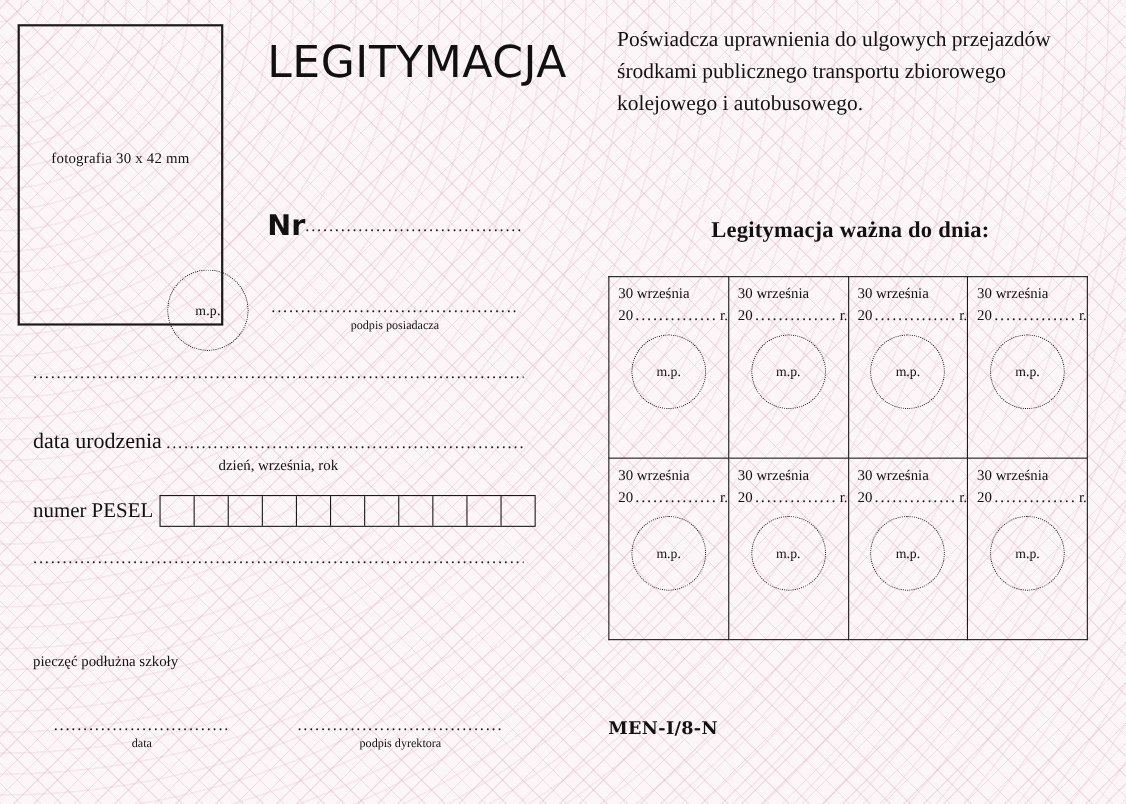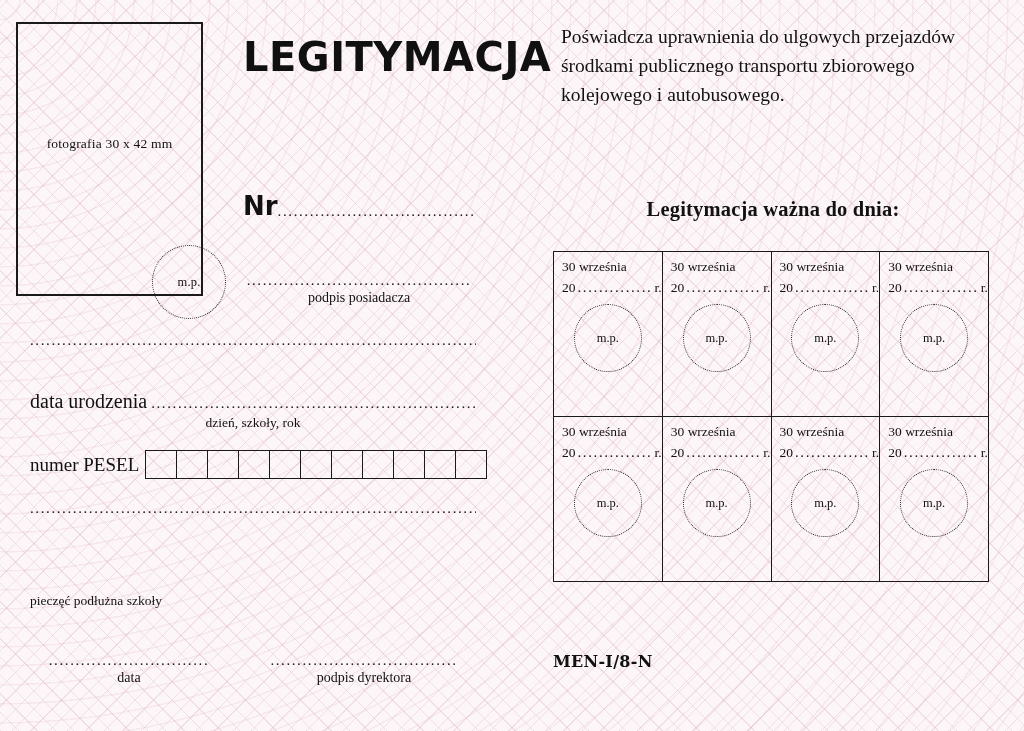--- a/index.html
+++ b/index.html
@@ -47,35 +47,35 @@
     text-align: center;
     font-size: 13.5px;
     letter-spacing: 0.2px;
   }
 
   .title {
     position: absolute;
     left: 243px;
     top: 32px;
     font-family: "DejaVu Sans", sans-serif;
-    font-weight: bold;
+    font-weight: normal;
     font-size: 40px;
     line-height: 50px;
     letter-spacing: 0.5px;
     color: #101010;
   }
   .title .l2 { display: block; }
 
   .nr-row {
     position: absolute;
     left: 243px;
     top: 192px;
     width: 232px;
     display: flex;
-    align-items: flex-end;
+    align-items: center;
   }
   .nr-label {
     font-family: "DejaVu Sans", sans-serif;
     font-weight: bold;
     font-size: 26px;
     line-height: 28px;
   }
   .dots {
     font-size: 15px;
     letter-spacing: 1.6px;
@@ -108,21 +108,21 @@
   .sig-line .dotline {
     display: block;
     font-size: 15px;
     letter-spacing: 1.6px;
     white-space: nowrap;
     overflow: hidden;
     color: #1a1a1a;
   }
   .sig-line .cap {
     display: block;
-    font-size: 14px;
+    font-size: 11px;
     margin-top: 1px;
   }
 
   #sig-holder { left: 243px; top: 272px; width: 232px; }
   #name-line  { left: 30px;  top: 332px; width: 446px; }
   #extra-line { left: 30px;  top: 500px; width: 446px; }
 
   .birth-row {
     position: absolute;
     left: 30px; top: 390px;
@@ -282,21 +282,21 @@
     </div>
 
     <div class="sig-line" id="name-line">
       <span class="dotline">..........................................................................................................</span>
     </div>
 
     <div class="birth-row">
       <span class="birth-label">data urodzenia</span>
       <span class="dots" style="flex:1">.................................................................</span>
     </div>
-    <div class="birth-cap">dzień, szkoły, rok</div>
+    <div class="birth-cap">dzień, września, rok</div>
 
     <div class="pesel-row">
       <span class="pesel-label">numer PESEL</span>
       <span class="pesel-grid" id="pesel-grid">
           <span class="pesel-cell"></span>
           <span class="pesel-cell"></span>
           <span class="pesel-cell"></span>
           <span class="pesel-cell"></span>
           <span class="pesel-cell"></span>
           <span class="pesel-cell"></span>

